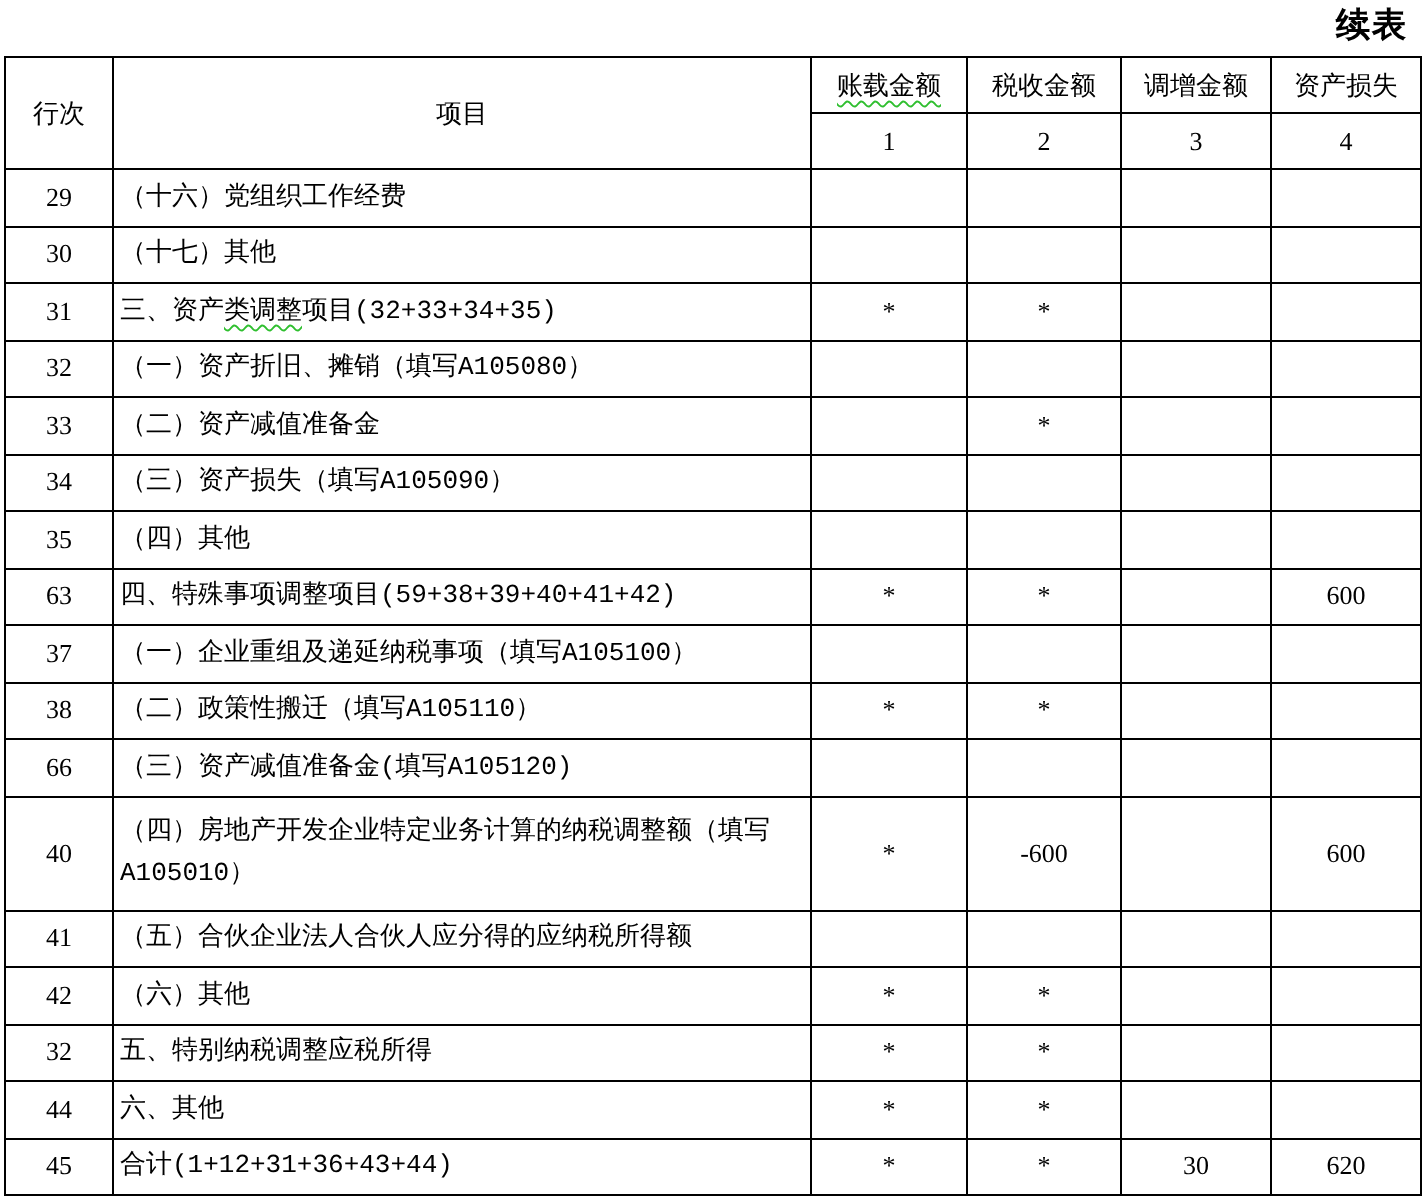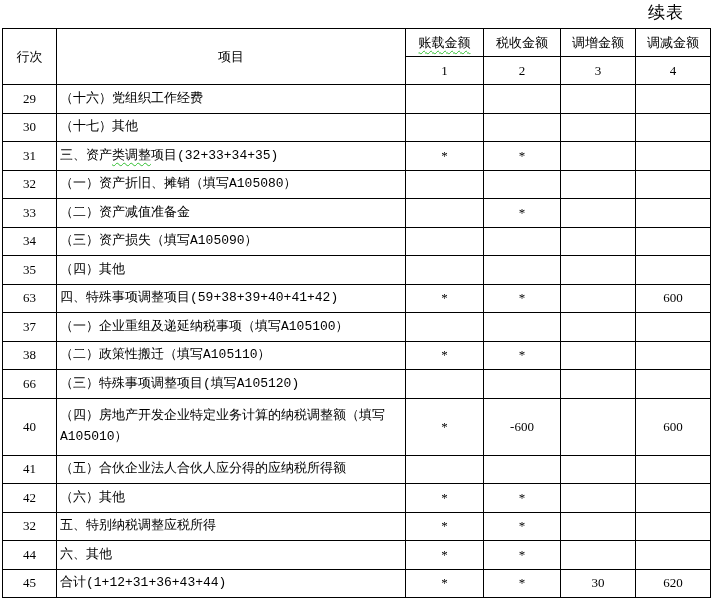--- a/index.html
+++ b/index.html
@@ -5,22 +5,22 @@
   * { box-sizing: border-box; }
   html, body {
     margin: 0; padding: 0;
     width: 712px; height: 602px;
     background: #ffffff;
     font-family: "Liberation Serif", "DejaVu Serif", serif;
     color: #000;
   }
   .page { position: relative; width: 712px; height: 602px; overflow: hidden; }
   .caption {
-    position: absolute; top: 1px; right: 28px;
-    font-size: 17px; font-weight: normal; letter-spacing: 1px; text-align: right;
+    position: absolute; top: 1px; right: 8px;
+    font-size: 17px; font-weight: bold; letter-spacing: 1px; text-align: right;
   }
   table.form {
     position: absolute; left: 2px; top: 28px;
     width: 708px;
     border-collapse: collapse;
     table-layout: fixed;
   }
   col.c-line { width: 54px; }
   col.c-item { width: 349px; }
   col.c-a1 { width: 78px; }
@@ -80,21 +80,21 @@
         <th>
           <span class="wavy">账载金额</span>
         </th>
         <th>
           <span>税收金额</span>
         </th>
         <th>
           <span>调增金额</span>
         </th>
         <th>
-          <span>调减金额</span>
+          <span>资产损失</span>
         </th>
       </tr>
       <tr>
         <th>1</th>
         <th>2</th>
         <th>3</th>
         <th>4</th>
       </tr>
     </thead>
     <tbody>
@@ -173,21 +173,21 @@
         <tr>
           <td>38</td>
           <td class="item"><span>（二）政策性搬迁（填写A105110）</span></td>
           <td>*</td>
           <td>*</td>
           <td></td>
           <td></td>
         </tr>
         <tr>
           <td>66</td>
-          <td class="item"><span>（三）特殊事项调整项目(填写A105120)</span></td>
+          <td class="item"><span>（三）资产减值准备金(填写A105120)</span></td>
           <td></td>
           <td></td>
           <td></td>
           <td></td>
         </tr>
         <tr class="tall">
           <td>40</td>
           <td class="item"><span>（四）房地产开发企业特定业务计算的纳税调整额（填写A105010）</span></td>
           <td>*</td>
           <td>-600</td>

